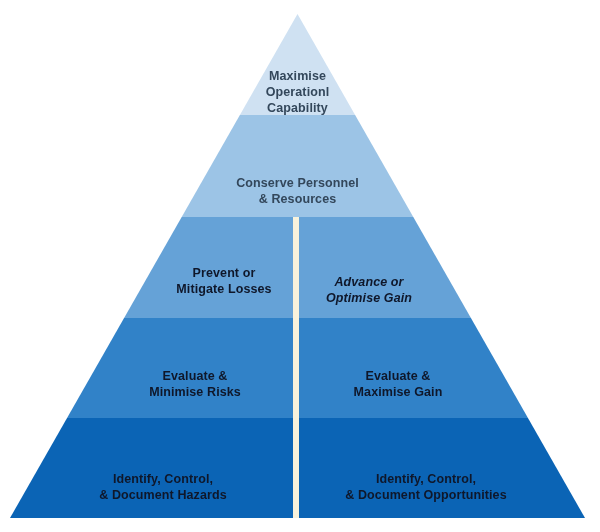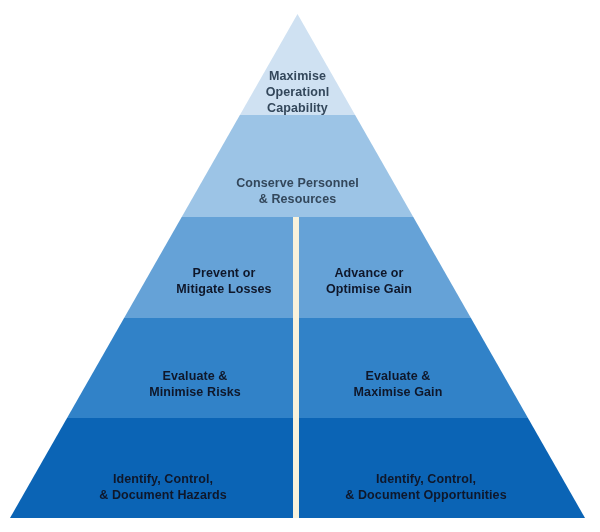--- a/index.html
+++ b/index.html
@@ -47,21 +47,21 @@
     font-size: 12.5px;
     font-weight: bold;
     line-height: 16px;
     letter-spacing: 0.1px;
   }
   .lbl-dark  { color: #33475b; }
   .lbl-light { color: #0f172a; margin-top: 18px; }
   .lbl-l1       { left: 297.5px; top: 92px;  }
   .lbl-l2       { left: 297.5px; top: 165px; margin-top: 26px; }
   .lbl-l3-left  { left: 224px;   top: 263px; }
-  .lbl-l3-right { left: 369px;   top: 263px; }
+  .lbl-l3-right { left: 369px;   top: 272px; font-style: italic; }
   .lbl-l4-left  { left: 195px;   top: 366px; }
   .lbl-l4-right { left: 398px;   top: 366px; }
   .lbl-l5-left  { left: 163px;   top: 469px; }
   .lbl-l5-right { left: 426px;   top: 469px; }
 </style>
 </head>
 <body>
 
 <div class="canvas">
   <div class="pyramid">

